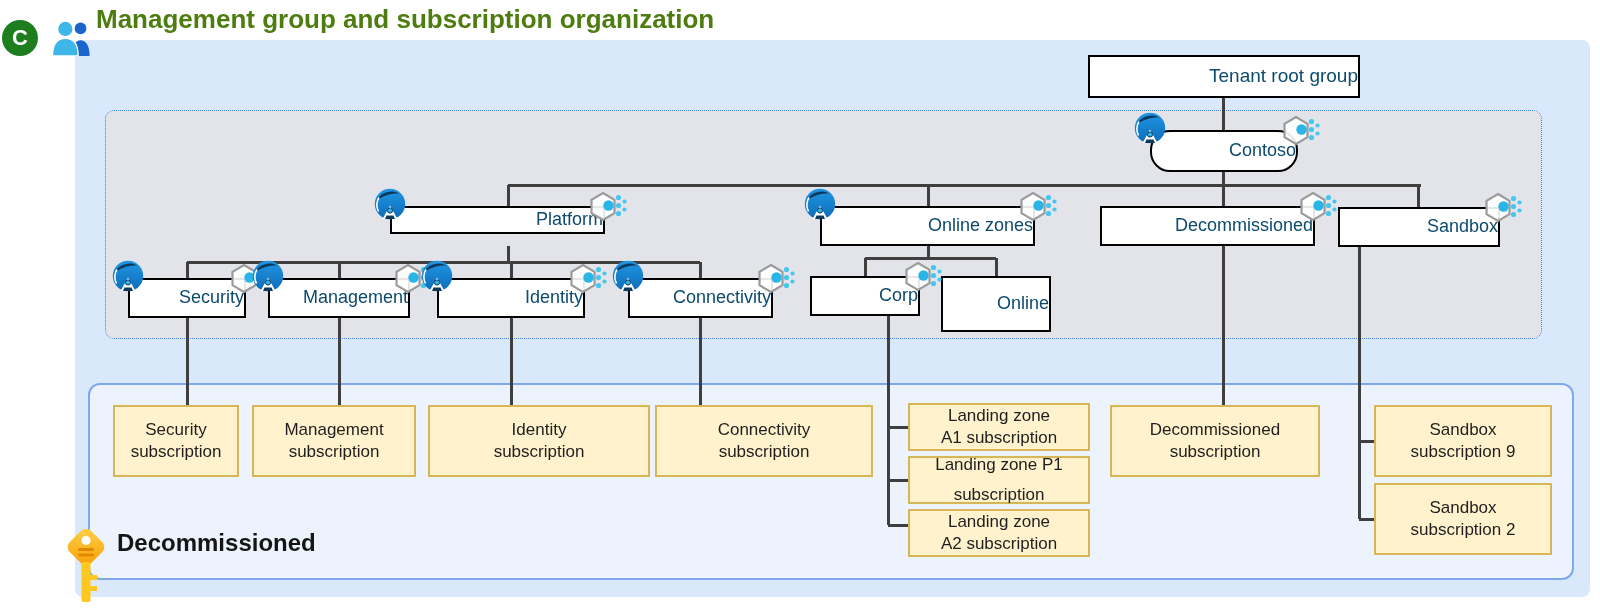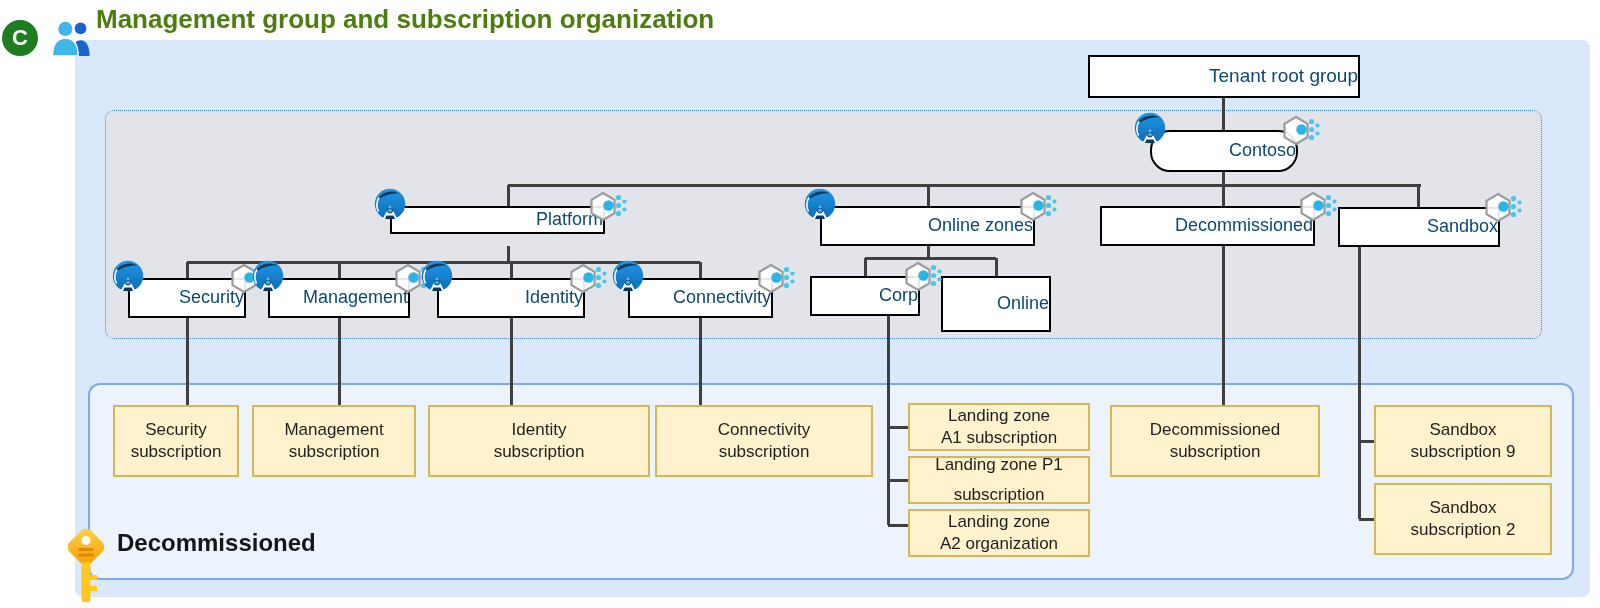--- a/index.html
+++ b/index.html
@@ -260,21 +260,21 @@
       <div class="subbox abs" style="left: 908px; top: 403px; width: 182px; height: 48px;">
         <div>Landing zone</div>
         <div>A1 subscription</div>
       </div>
       <div class="subbox abs" style="left: 908px; top: 456px; width: 182px; height: 48px; gap: 8px;">
         <div>Landing zone P1</div>
         <div>subscription</div>
       </div>
       <div class="subbox abs" style="left: 908px; top: 509px; width: 182px; height: 48px;">
         <div>Landing zone</div>
-        <div>A2 organization</div>
+        <div>A2 subscription</div>
       </div>
       <div class="subbox abs" style="left: 1110px; top: 405px; width: 210px; height: 72px;">
         <div>Decommissioned</div>
         <div>subscription</div>
       </div>
       <div class="subbox abs" style="left: 1374px; top: 405px; width: 178px; height: 72px;">
         <div>Sandbox</div>
         <div>subscription 9</div>
       </div>
       <div class="subbox abs" style="left: 1374px; top: 483px; width: 178px; height: 72px;">

